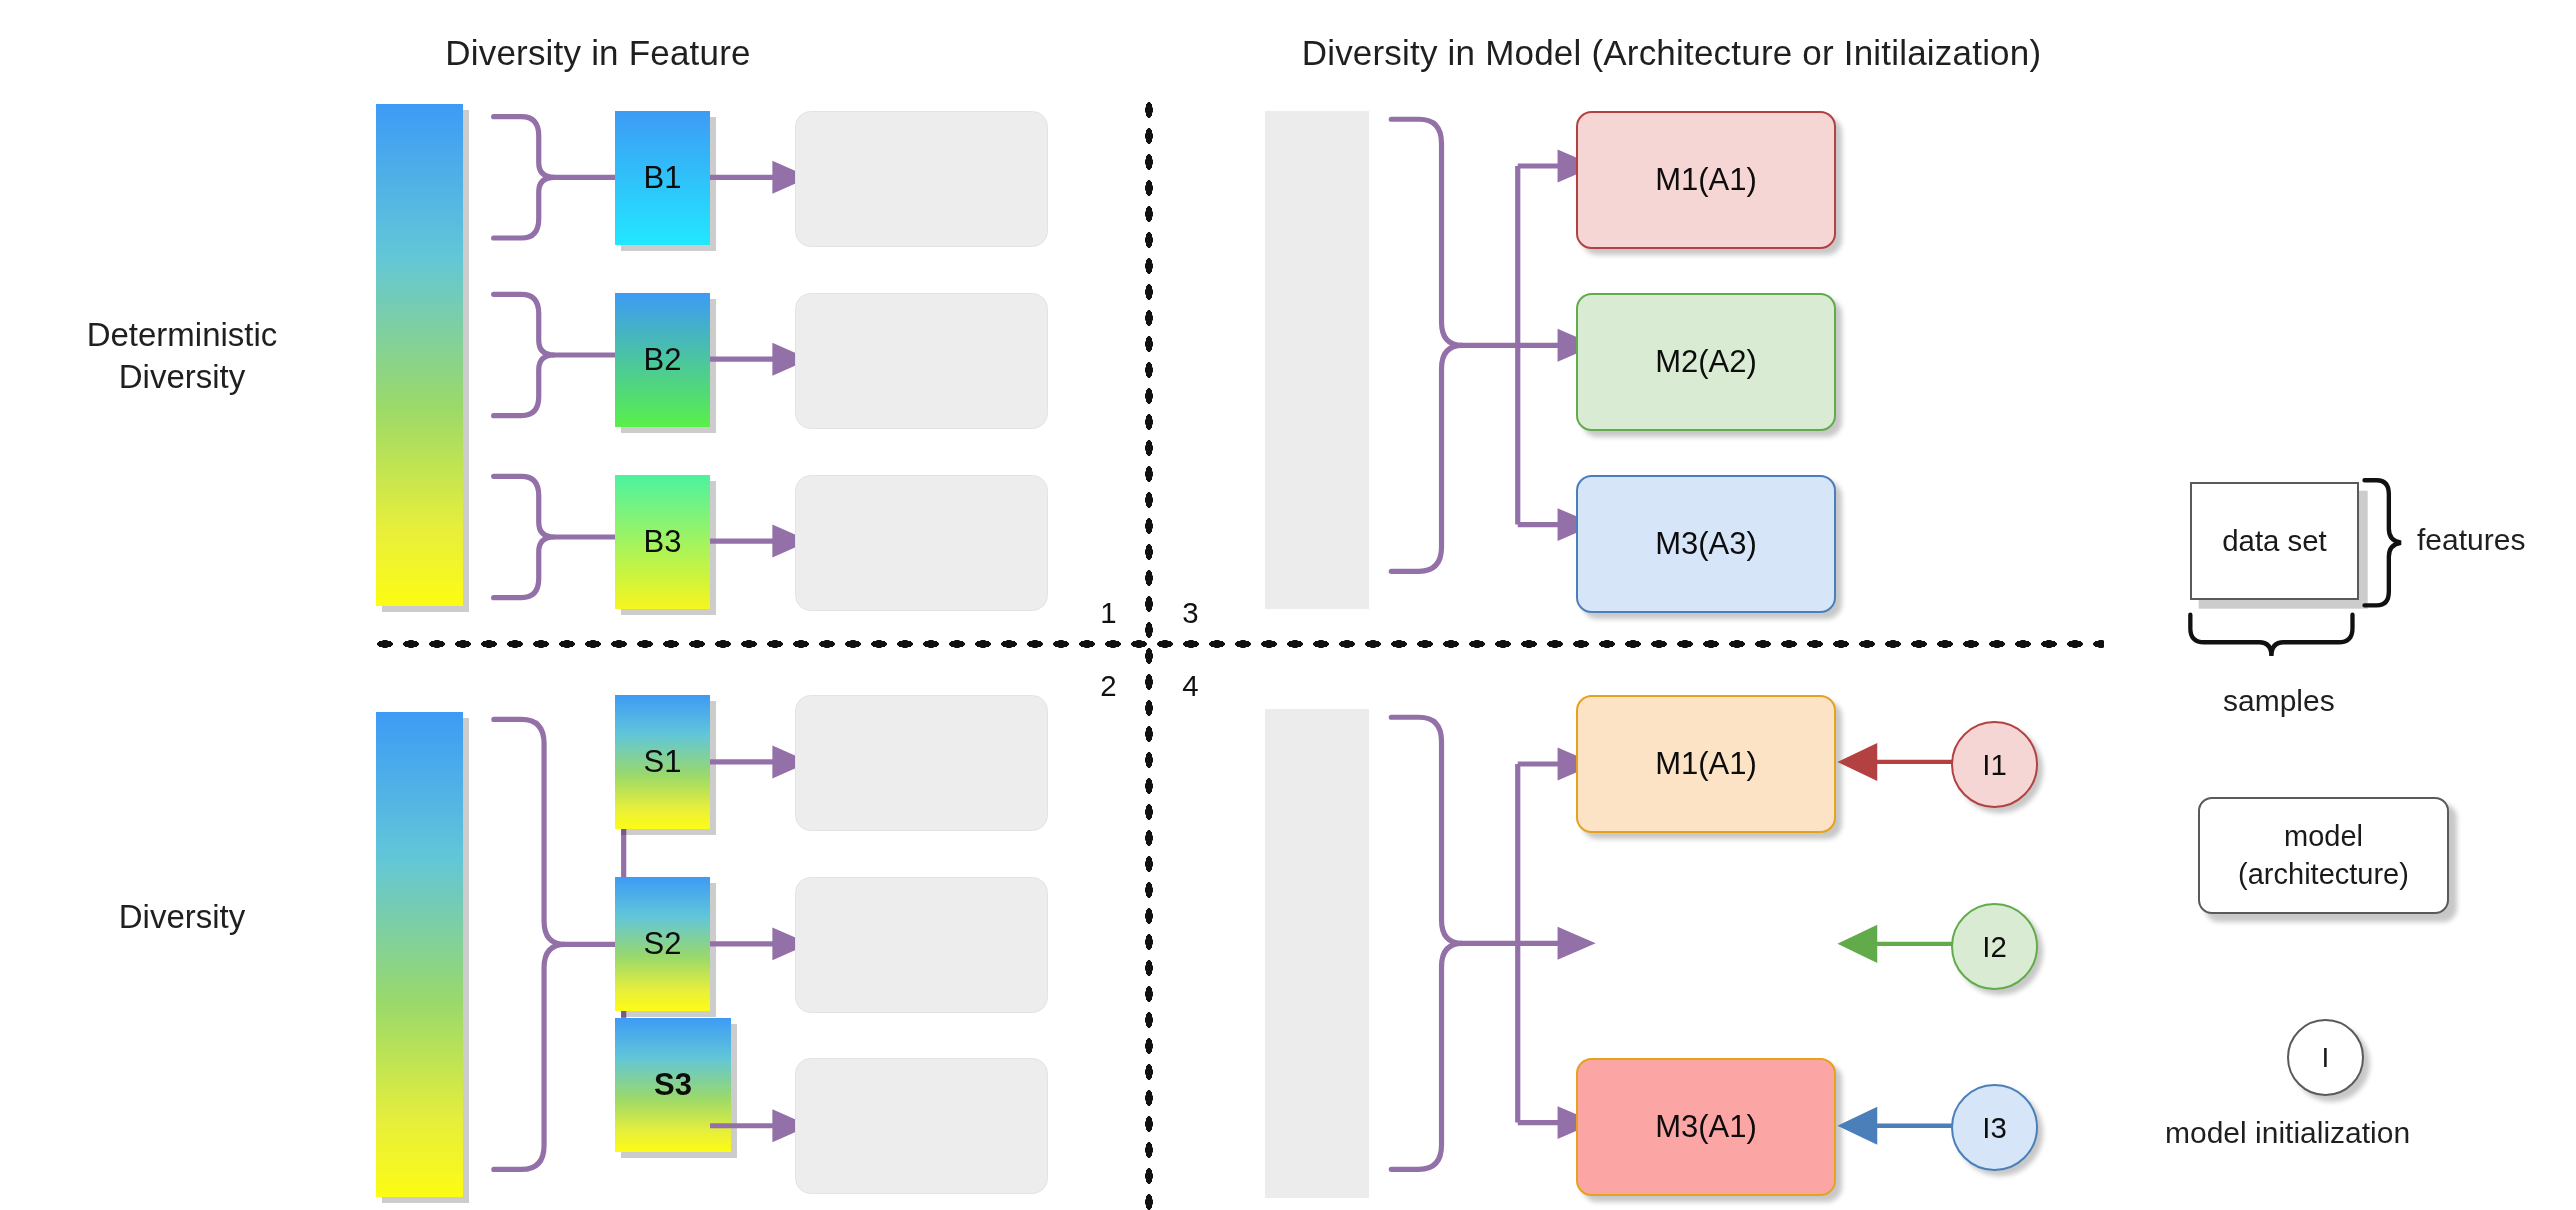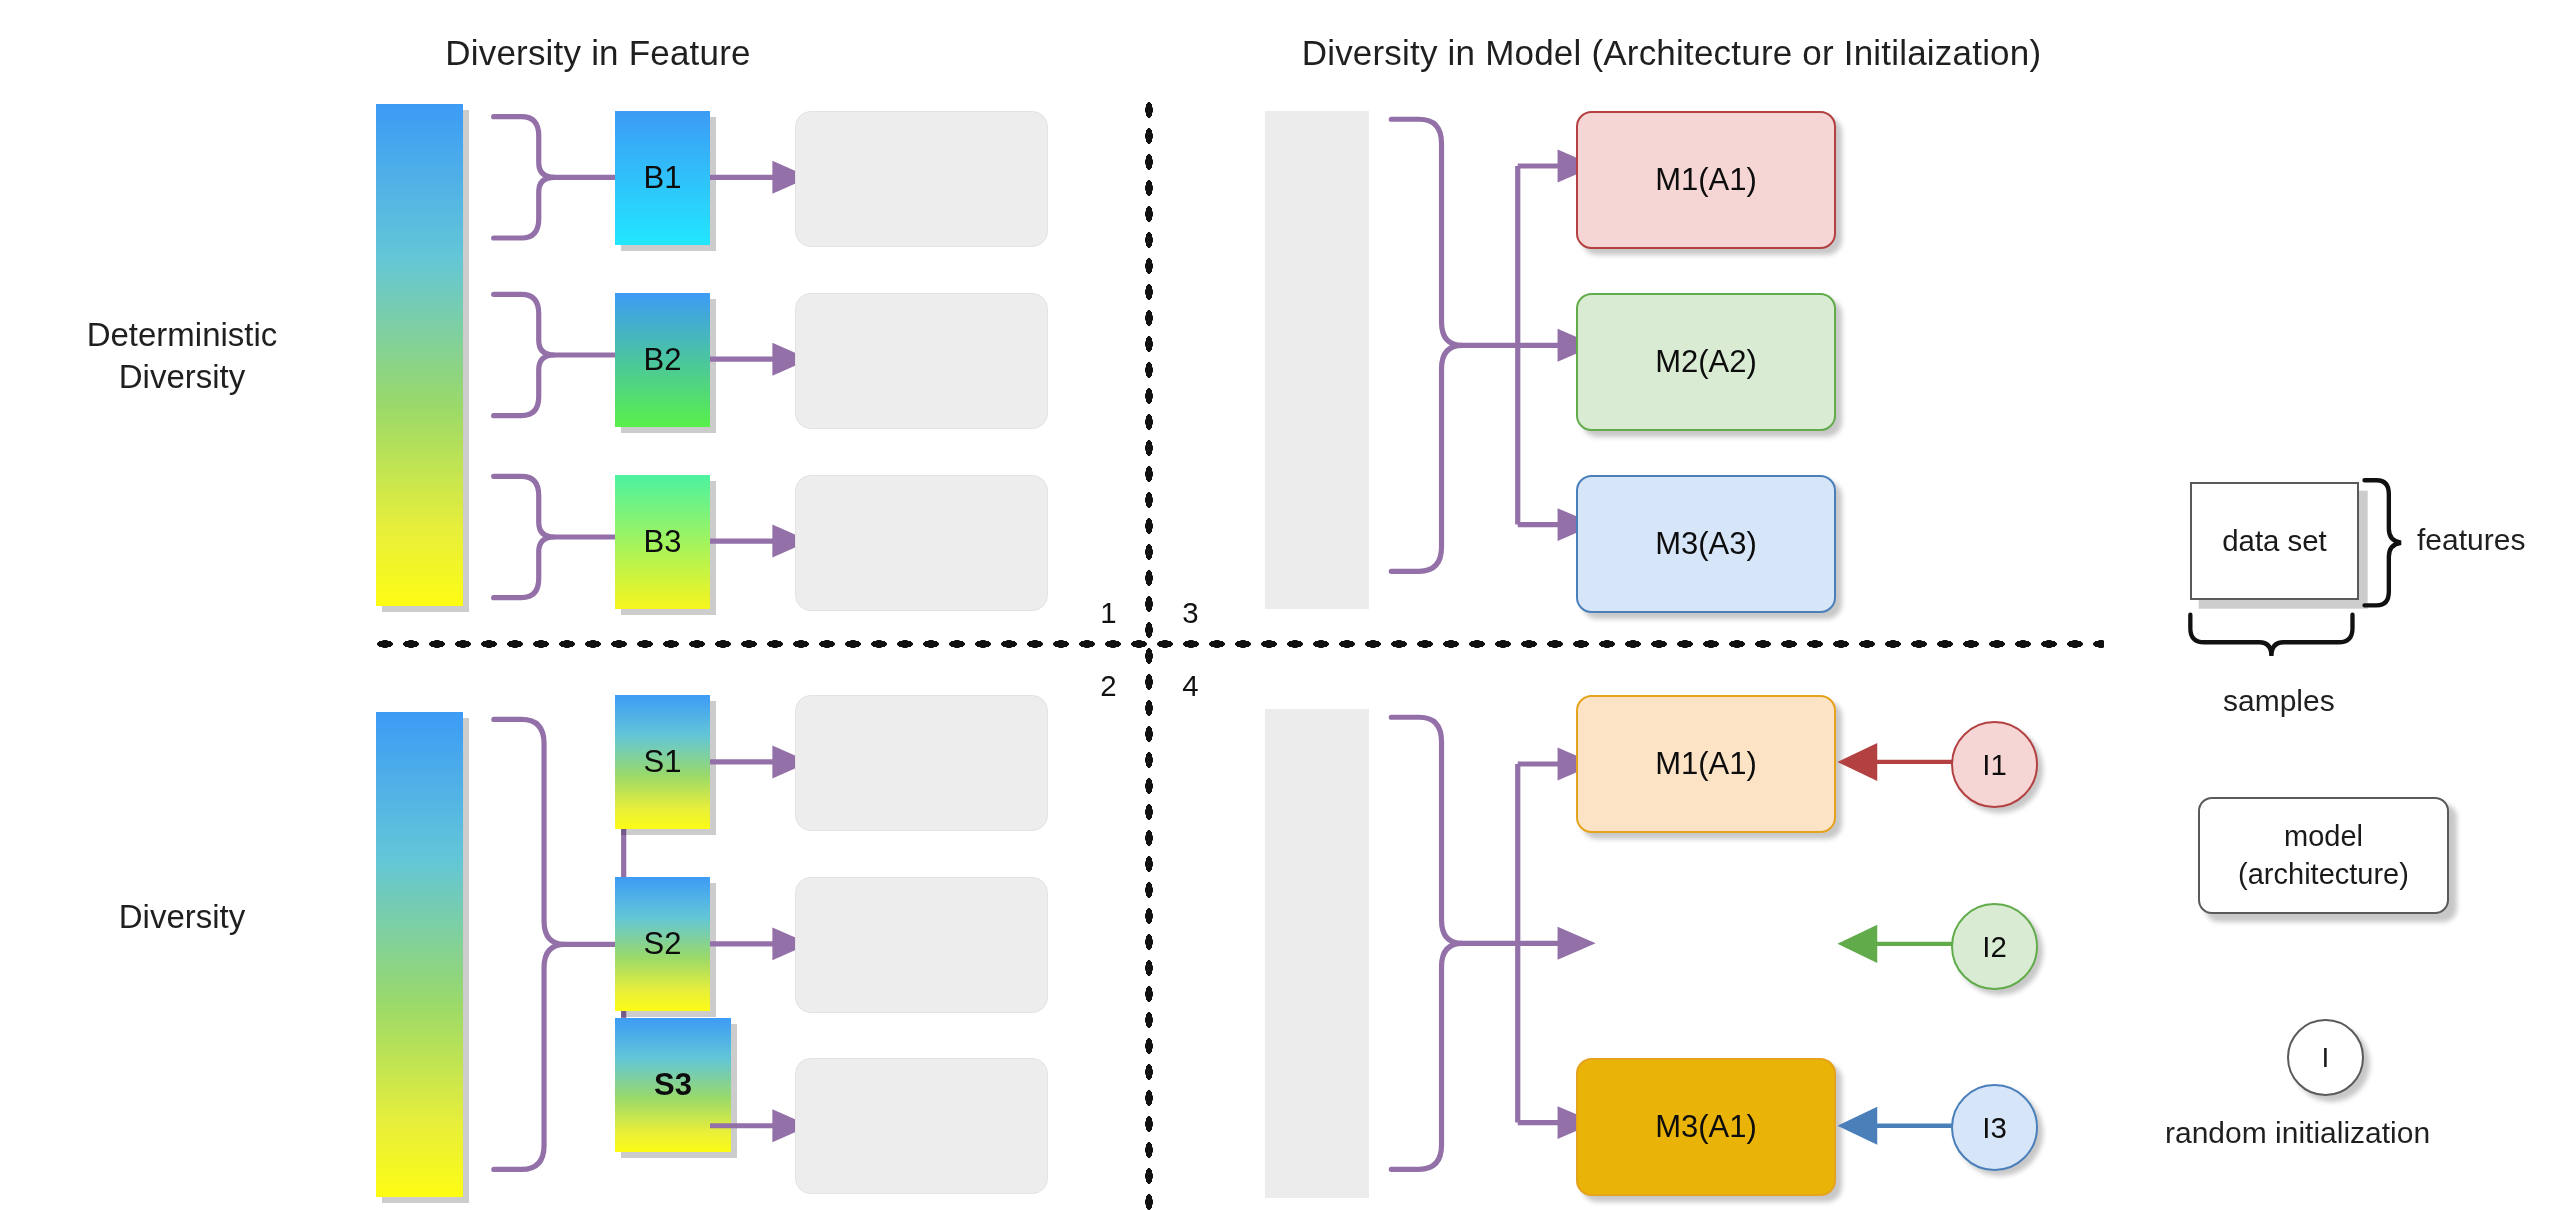--- a/index.html
+++ b/index.html
@@ -284,21 +284,21 @@
     <path d="M 198 63 L 242 82 L 198 101 Z" fill="#9370a8"></path>
     <path d="M 152 289 H 202" stroke="#9370a8" stroke-width="6" fill="none"></path>
     <path d="M 198 270 L 242 289 L 198 308 Z" fill="#9370a8"></path>
     <path d="M 152 496 H 202" stroke="#9370a8" stroke-width="6" fill="none"></path>
     <path d="M 198 477 L 242 496 L 198 515 Z" fill="#9370a8"></path>
   </svg>
 
   <div class="abs model-box" id="q4-m1" style="left: 1576px; top: 695px; width: 256px; height: 134px; background: rgb(252, 227, 198); border-color: rgb(229, 162, 29);">
     <span>M1(A1)</span>
   </div>
-  <div class="abs model-box" id="q4-m3" style="left: 1576px; top: 1058px; width: 256px; height: 134px; background: #eab308; border-color: rgb(229, 162, 29);">
+  <div class="abs model-box" id="q4-m3" style="left: 1576px; top: 1058px; width: 256px; height: 134px; background: #fca5a5; border-color: rgb(229, 162, 29);">
     <span>M3(A1)</span>
   </div>
 
   <svg class="abs" id="q4-init-arrows" style="left:1832px; top:684px;" width="139" height="537" viewBox="0 0 160 620">
     <path id="ia1-line" d="M 145 90 H 48" stroke="#b34141" stroke-width="5" fill="none"></path>
     <path id="ia1-head" d="M 52 68 L 6 90 L 52 112 Z" fill="#b34141"></path>
     <path id="ia2-line" d="M 145 300 H 48" stroke="#62ab4b" stroke-width="5" fill="none"></path>
     <path id="ia2-head" d="M 52 278 L 6 300 L 52 322 Z" fill="#62ab4b"></path>
     <path id="ia3-line" d="M 145 510 H 48" stroke="#4a7fba" stroke-width="5" fill="none"></path>
     <path id="ia3-head" d="M 52 488 L 6 510 L 52 532 Z" fill="#4a7fba"></path>
@@ -329,16 +329,16 @@
   <div class="abs legend-text" style="left:2223px; top:684px;">samples</div>
 
   <div class="abs legend-model" style="left:2198px; top:797px; width:247px; height:113px;">
     <span>model</span>
     <span>(architecture)</span>
   </div>
 
   <div class="abs legend-circle" style="left:2287px; top:1019px; width:73px; height:73px;">
     <span>I</span>
   </div>
-  <div class="abs legend-text" style="left:2165px; top:1116px;">random initialization</div>
+  <div class="abs legend-text" style="left:2165px; top:1116px;">model initialization</div>
 
 </div>
 
 
 </body></html>

